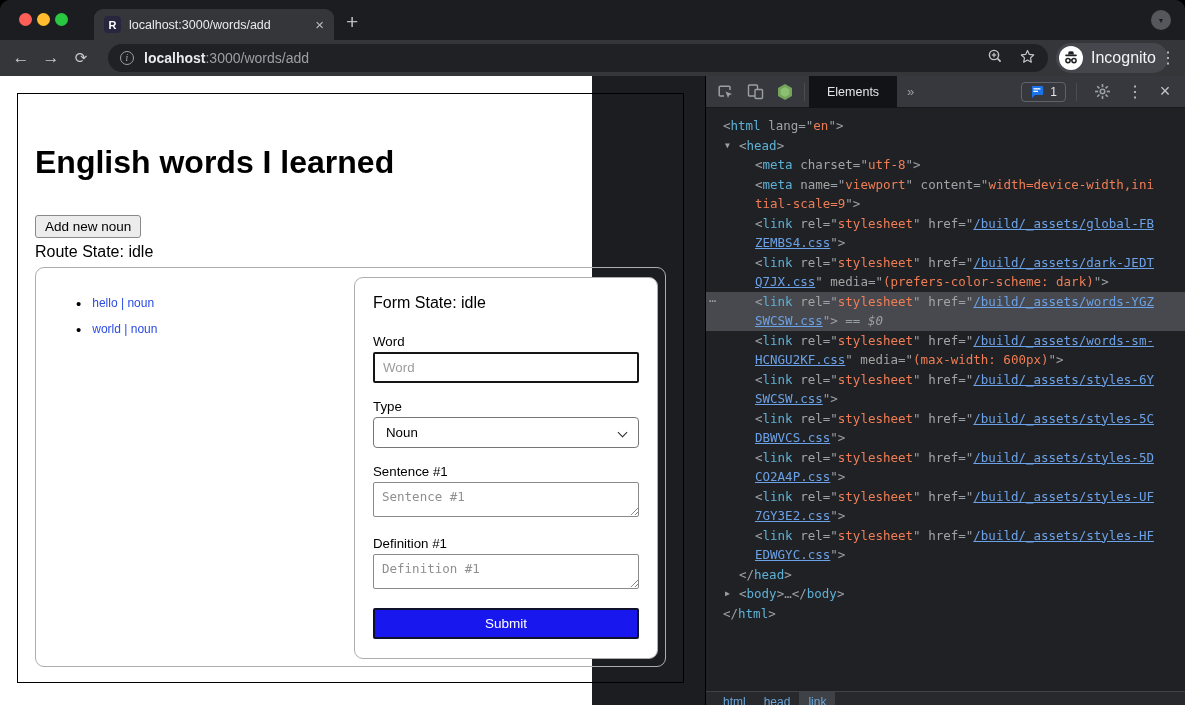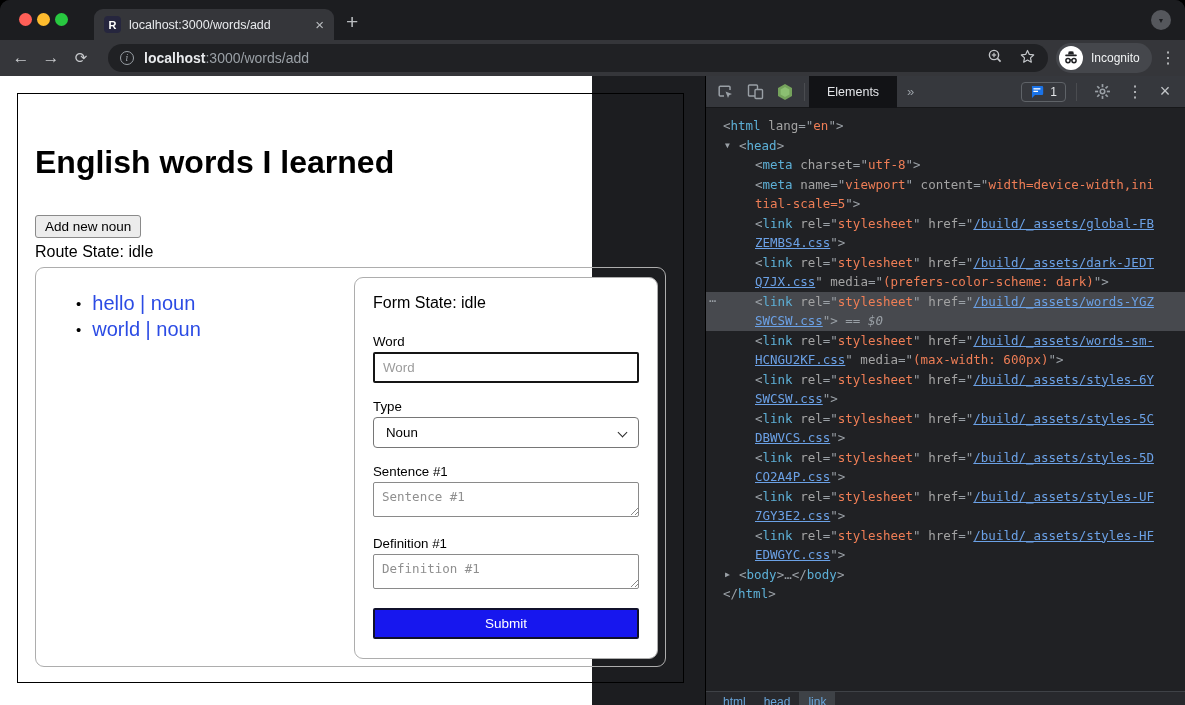--- a/index.html
+++ b/index.html
@@ -31,36 +31,36 @@
   .info-icon { width:14px; height:14px; border:1.5px solid #9aa0a6; border-radius:50%; color:#9aa0a6;
                font-size:9px; font-family:"DejaVu Serif", serif; font-style:italic;
                display:flex; align-items:center; justify-content:center; margin-right:10px; }
   .url { font-size:14px; white-space:nowrap; }
   .url .host { color:#e8eaed; font-weight:bold; } .url .path { color:#9aa0a6; }
   .omni-right { margin-left:auto; display:flex; align-items:center; gap:16px; }
   .incog { position:absolute; left:1056px; top:3px; height:30px; border-radius:15px; background:#45474c;
            display:flex; align-items:center; gap:8px; padding:0 12px 0 3px; }
   .incog-circle { width:24px; height:24px; border-radius:50%; background:#fff;
                   display:flex; align-items:center; justify-content:center; }
-  .incog-label { color:#f1f3f4; font-size:12px; }
+  .incog-label { color:#f1f3f4; font-size:16px; }
   .menu-dots { position:absolute; left:1158px; top:8px; color:#c8cacd; font-size:16px; width:20px; text-align:center; }
 
   
   .page { position:absolute; left:0; top:76px; width:592px; height:629px; background:#fff; }
   .page-frame { position:absolute; left:17px; top:17px; width:667px; height:590px; border:1px solid #000; }
   .h1 { position:absolute; left:35px; top:68px; font-size:32px; font-weight:bold; color:#000; }
   .add-btn { position:absolute; left:35px; top:139px; font-size:13.5px; color:#000; background:#ececec;
              border:1px solid #8a8a8a; border-radius:3px; padding:3px 9px; font-family:"Liberation Sans",sans-serif; }
   .route-state { position:absolute; left:35px; top:167px; font-size:16px; color:#000; }
   .list-box { position:absolute; left:35px; top:191px; width:631px; height:400px;
               border:1px solid #adadad; border-radius:9px; }
   .words { position:absolute; left:40px; top:22px; list-style:none; }
   .words li { display:flex; align-items:center; gap:11px; height:26px; }
   .bullet { color:#000; font-size:15px; }
-  .words a { color:#2b4be4; font-size:20px; text-decoration:none; }
+  .words a { color:#2b4be4; font-size:12px; text-decoration:none; }
   .form-box { position:absolute; left:318px; top:9px; width:304px; height:382px; background:#fff;
               border:1px solid #adadad; border-radius:9px; padding:18px; }
   .form-state { position:absolute; left:18px; top:16px; font-size:16px; color:#000; }
   .flabel { position:absolute; left:18px; font-size:13.3px; color:#000; }
   .txt-input { position:absolute; left:18px; width:266px; height:31px; border:2px solid #151515;
                border-radius:2px; padding:0 8px; font-size:13.3px; font-family:"Liberation Sans",sans-serif; }
   .txt-input::placeholder { color:#9c9c9c; }
   .select { position:absolute; left:18px; width:266px; height:31px; border:1px solid #767676;
             border-radius:4px; background:#fff; display:flex; align-items:center; padding:0 12px;
             font-size:13.3px; color:#000; }
@@ -259,39 +259,40 @@
         <span class="dt-glyph">⋮</span>
         <span class="dt-glyph" style="font-size:18px">×</span>
       </div>
     </div>
 
     <div class="dt-code">
         <div class="line" style="padding-left: 17px;"><span class="c-p">&lt;</span><span class="c-t">html</span><span class="c-a"> lang</span><span class="c-p">="</span><span class="c-v">en</span><span class="c-p">"&gt;</span></div>
         <div class="line" style="padding-left: 33px;"><span class="mk tri" style="left: 19px;">▼</span><span class="c-p">&lt;</span><span class="c-t">head</span><span class="c-p">&gt;</span></div>
         <div class="line" style="padding-left: 49px;"><span class="c-p">&lt;</span><span class="c-t">meta</span><span class="c-a"> charset</span><span class="c-p">="</span><span class="c-v">utf-8</span><span class="c-p">"&gt;</span></div>
         <div class="line" style="padding-left: 49px;"><span class="c-p">&lt;</span><span class="c-t">meta</span><span class="c-a"> name</span><span class="c-p">="</span><span class="c-v">viewport</span><span class="c-p">"</span><span class="c-a"> content</span><span class="c-p">="</span><span class="c-v">width=device-width,ini</span></div>
-        <div class="line" style="padding-left: 49px;"><span class="c-v">tial-scale=5</span><span class="c-p">"&gt;</span></div>
+        <div class="line" style="padding-left: 49px;"><span class="c-v">tial-scale=9</span><span class="c-p">"&gt;</span></div>
         <div class="line" style="padding-left: 49px;"><span class="c-p">&lt;</span><span class="c-t">link</span><span class="c-a"> rel</span><span class="c-p">="</span><span class="c-v">stylesheet</span><span class="c-p">"</span><span class="c-a"> href</span><span class="c-p">="</span><span class="c-l">/build/_assets/global-FB</span></div>
         <div class="line" style="padding-left: 49px;"><span class="c-l">ZEMBS4.css</span><span class="c-p">"&gt;</span></div>
         <div class="line" style="padding-left: 49px;"><span class="c-p">&lt;</span><span class="c-t">link</span><span class="c-a"> rel</span><span class="c-p">="</span><span class="c-v">stylesheet</span><span class="c-p">"</span><span class="c-a"> href</span><span class="c-p">="</span><span class="c-l">/build/_assets/dark-JEDT</span></div>
         <div class="line" style="padding-left: 49px;"><span class="c-l">Q7JX.css</span><span class="c-p">"</span><span class="c-a"> media</span><span class="c-p">="</span><span class="c-v">(prefers-color-scheme: dark)</span><span class="c-p">"&gt;</span></div>
         <div class="line sel" style="padding-left: 49px;"><span class="mk dots">⋯</span><span class="c-p">&lt;</span><span class="c-t">link</span><span class="c-a"> rel</span><span class="c-p">="</span><span class="c-v">stylesheet</span><span class="c-p">"</span><span class="c-a"> href</span><span class="c-p">="</span><span class="c-l">/build/_assets/words-YGZ</span></div>
         <div class="line sel" style="padding-left: 49px;"><span class="c-l">SWCSW.css</span><span class="c-p">"&gt;</span><span class="c-m"> == $0</span></div>
         <div class="line" style="padding-left: 49px;"><span class="c-p">&lt;</span><span class="c-t">link</span><span class="c-a"> rel</span><span class="c-p">="</span><span class="c-v">stylesheet</span><span class="c-p">"</span><span class="c-a"> href</span><span class="c-p">="</span><span class="c-l">/build/_assets/words-sm-</span></div>
         <div class="line" style="padding-left: 49px;"><span class="c-l">HCNGU2KF.css</span><span class="c-p">"</span><span class="c-a"> media</span><span class="c-p">="</span><span class="c-v">(max-width: 600px)</span><span class="c-p">"&gt;</span></div>
         <div class="line" style="padding-left: 49px;"><span class="c-p">&lt;</span><span class="c-t">link</span><span class="c-a"> rel</span><span class="c-p">="</span><span class="c-v">stylesheet</span><span class="c-p">"</span><span class="c-a"> href</span><span class="c-p">="</span><span class="c-l">/build/_assets/styles-6Y</span></div>
         <div class="line" style="padding-left: 49px;"><span class="c-l">SWCSW.css</span><span class="c-p">"&gt;</span></div>
         <div class="line" style="padding-left: 49px;"><span class="c-p">&lt;</span><span class="c-t">link</span><span class="c-a"> rel</span><span class="c-p">="</span><span class="c-v">stylesheet</span><span class="c-p">"</span><span class="c-a"> href</span><span class="c-p">="</span><span class="c-l">/build/_assets/styles-5C</span></div>
         <div class="line" style="padding-left: 49px;"><span class="c-l">DBWVCS.css</span><span class="c-p">"&gt;</span></div>
         <div class="line" style="padding-left: 49px;"><span class="c-p">&lt;</span><span class="c-t">link</span><span class="c-a"> rel</span><span class="c-p">="</span><span class="c-v">stylesheet</span><span class="c-p">"</span><span class="c-a"> href</span><span class="c-p">="</span><span class="c-l">/build/_assets/styles-5D</span></div>
         <div class="line" style="padding-left: 49px;"><span class="c-l">CO2A4P.css</span><span class="c-p">"&gt;</span></div>
         <div class="line" style="padding-left: 49px;"><span class="c-p">&lt;</span><span class="c-t">link</span><span class="c-a"> rel</span><span class="c-p">="</span><span class="c-v">stylesheet</span><span class="c-p">"</span><span class="c-a"> href</span><span class="c-p">="</span><span class="c-l">/build/_assets/styles-UF</span></div>
         <div class="line" style="padding-left: 49px;"><span class="c-l">7GY3E2.css</span><span class="c-p">"&gt;</span></div>
         <div class="line" style="padding-left: 49px;"><span class="c-p">&lt;</span><span class="c-t">link</span><span class="c-a"> rel</span><span class="c-p">="</span><span class="c-v">stylesheet</span><span class="c-p">"</span><span class="c-a"> href</span><span class="c-p">="</span><span class="c-l">/build/_assets/styles-HF</span></div>
         <div class="line" style="padding-left: 49px;"><span class="c-l">EDWGYC.css</span><span class="c-p">"&gt;</span></div>
+        <div class="line" style="padding-left: 33px;"><span class="c-p">&lt;/</span><span class="c-t">head</span><span class="c-p">&gt;</span></div>
         <div class="line" style="padding-left: 33px;"><span class="mk tri" style="left: 19px;">▶</span><span class="c-p">&lt;</span><span class="c-t">body</span><span class="c-p">&gt;</span><span class="c-e">…</span><span class="c-p">&lt;/</span><span class="c-t">body</span><span class="c-p">&gt;</span></div>
         <div class="line" style="padding-left: 17px;"><span class="c-p">&lt;/</span><span class="c-t">html</span><span class="c-p">&gt;</span></div>
       </div>
 
     <div class="dt-crumbs">
         <span class="crumb">html</span>
         <span class="crumb">head</span>
         <span class="crumb on">link</span>
       </div>
   </div>

